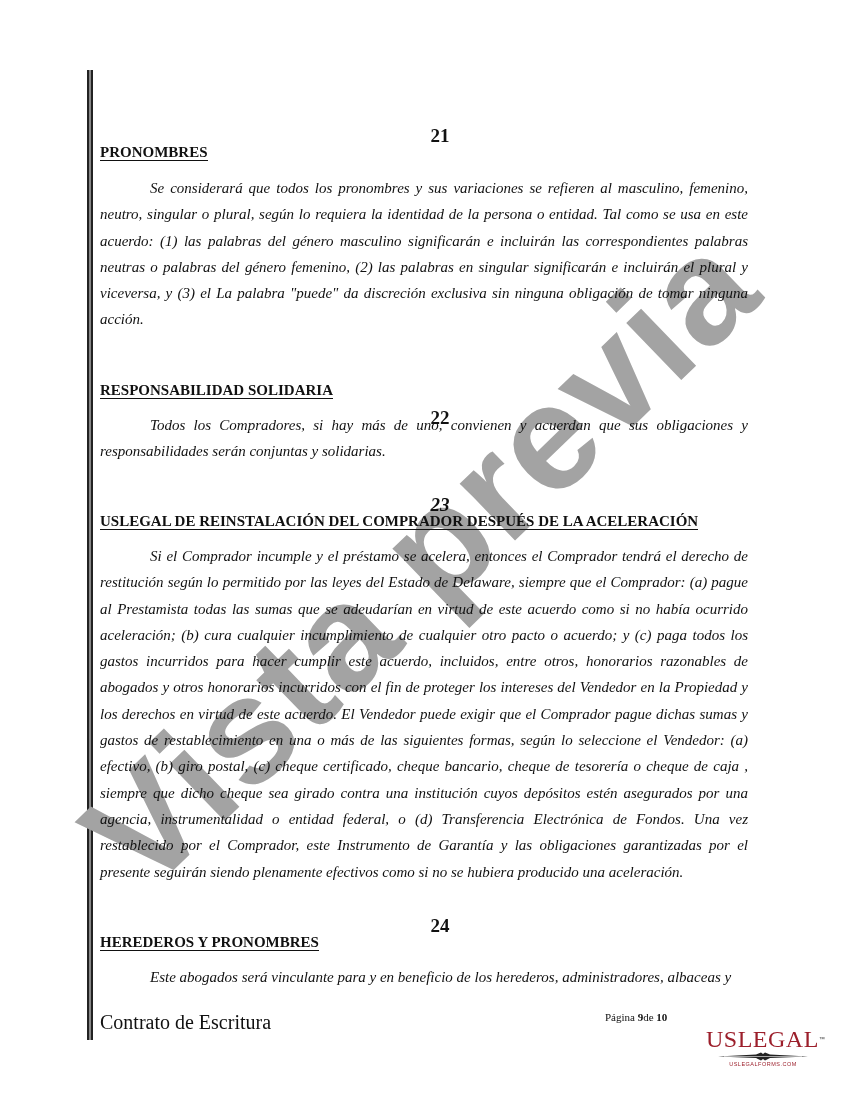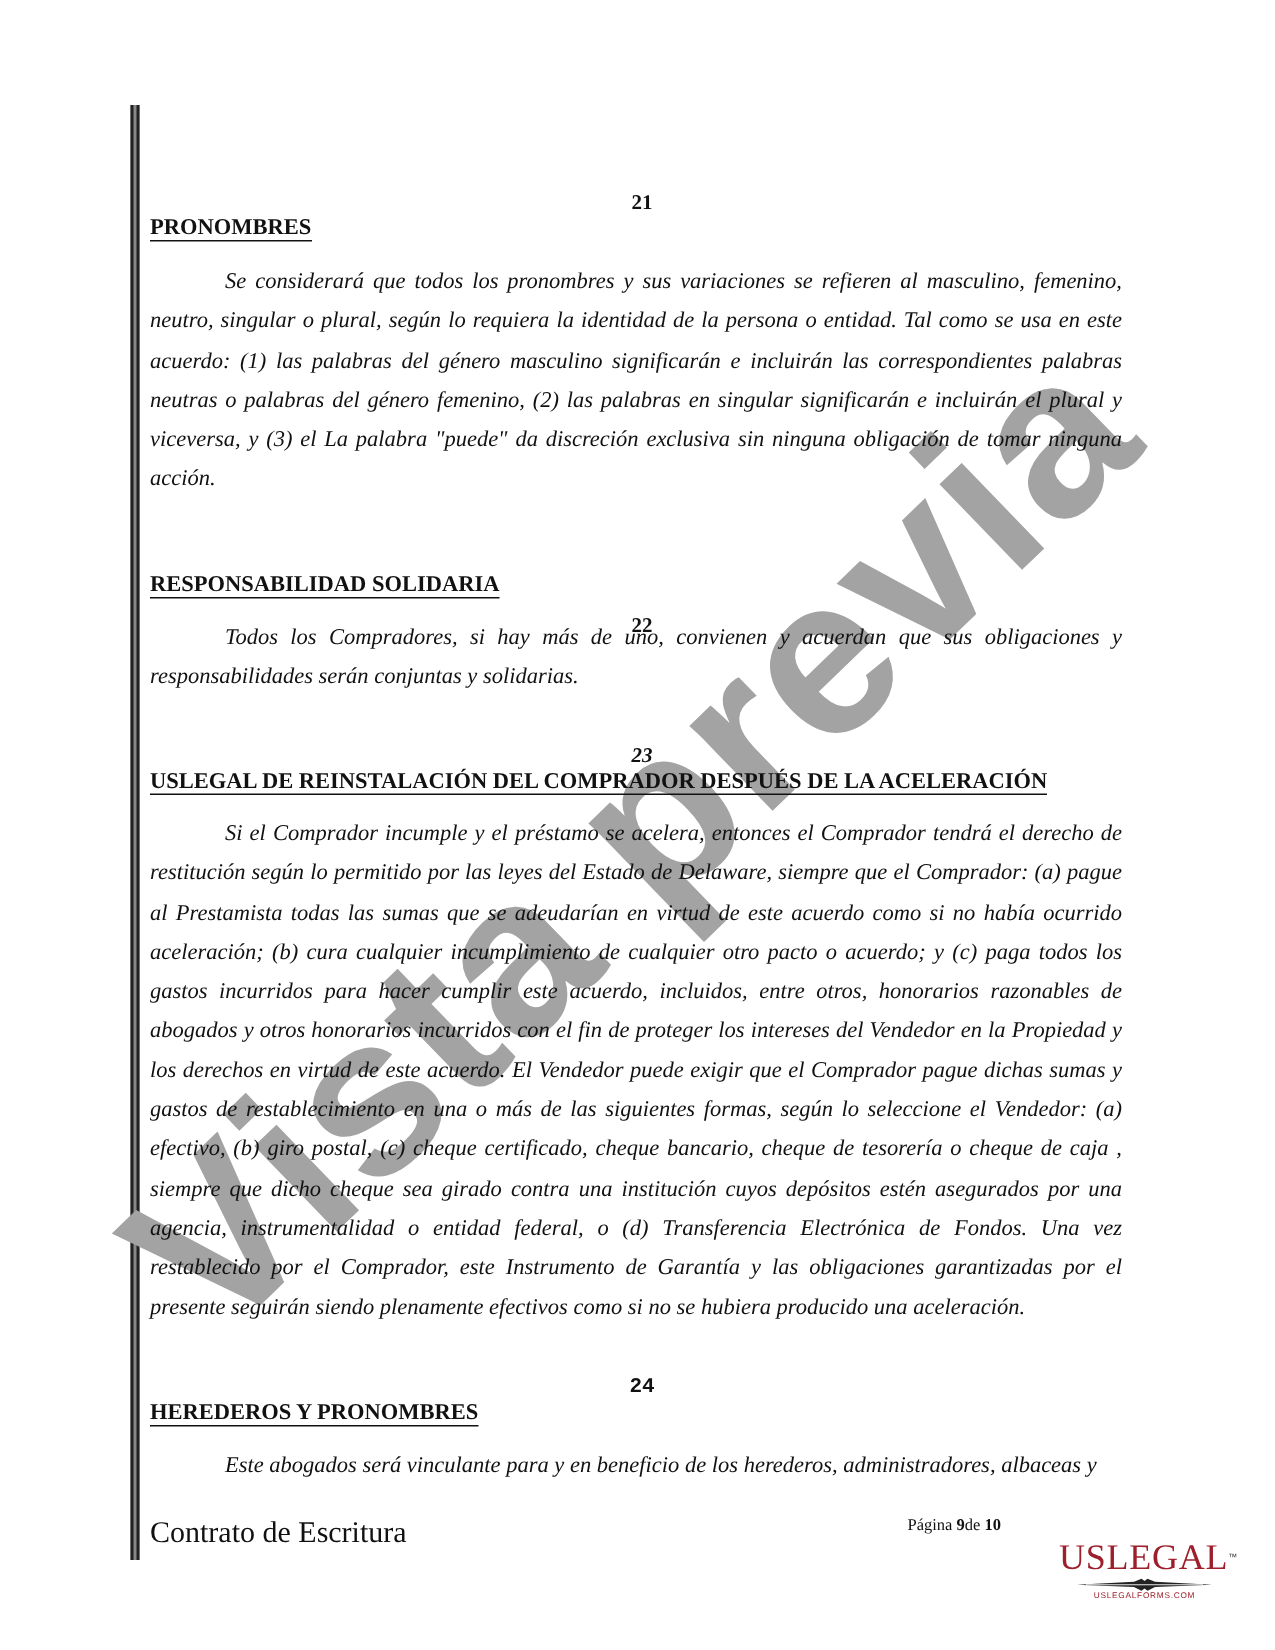--- a/index.html
+++ b/index.html
@@ -18,22 +18,22 @@
     .watermark {
       position: absolute; left: 420px; top: 560px;
       transform: translate(-50%, -50%) rotate(-44deg);
       font-family: "Liberation Sans", "DejaVu Sans", sans-serif;
       font-weight: bold; font-size: 150px; letter-spacing: 2px;
       color: #a3a3a3; white-space: nowrap; line-height: 1;
       z-index: 1;
     }
     .content { position: absolute; left: 100px; top: 0; width: 648px; z-index: 2; }
     .sec-num {
-      position: absolute; left: 4px; width: 648px; text-align: center;
-      font-weight: bold; font-size: 14px; line-height: 17px;
+      position: absolute; left: 16px; width: 648px; text-align: center;
+      font-weight: bold; font-size: 19px; line-height: 17px;
     }
     .sec-title {
       position: absolute; left: 0; width: 648px; text-align: left;
       font-weight: bold; font-size: 15px; line-height: 17px;
     }
     .sec-title span { border-bottom: 1.5px solid #111; padding-bottom: 0; }
     .para {
       position: absolute; left: 0; width: 648px;
       font-size: 15px; line-height: 26.3px; text-align: justify;
       margin: 0;
@@ -78,21 +78,21 @@
     <p class="para" style="top:175px;"><span class="indent"></span><span>Se considerará que todos los pronombres y sus variaciones se refieren al masculino, femenino, neutro, singular o plural, según lo requiera la identidad de la persona o entidad. Tal como se usa en este acuerdo: (1) las palabras del género masculino significarán e incluirán las correspondientes palabras neutras o palabras del género femenino, (2) las palabras en singular significarán e incluirán el plural y viceversa, y (3) el La palabra "puede" da discreción exclusiva sin ninguna obligación de tomar ninguna acción.</span></p>
 
     <div class="sec-num" style="top:365px;margin-top:44px;">22</div>
     <div class="sec-title" style="top:382px;"><span>RESPONSABILIDAD SOLIDARIA</span></div>
     <p class="para" style="top:412px;"><span class="indent"></span><span>Todos los Compradores, si hay más de uno, convienen y acuerdan que sus obligaciones y responsabilidades serán conjuntas y solidarias.</span></p>
 
     <div class="sec-num" style="top:496px;font-style:italic;">23</div>
     <div class="sec-title" style="top:513px;"><span>USLEGAL DE REINSTALACIÓN DEL COMPRADOR DESPUÉS DE LA ACELERACIÓN</span></div>
     <p class="para" style="top:543px;"><span class="indent"></span><span>Si el Comprador incumple y el préstamo se acelera, entonces el Comprador tendrá el derecho de restitución según lo permitido por las leyes del Estado de Delaware, siempre que el Comprador: (a) pague al Prestamista todas las sumas que se adeudarían en virtud de este acuerdo como si no había ocurrido aceleración; (b) cura cualquier incumplimiento de cualquier otro pacto o acuerdo; y (c) paga todos los gastos incurridos para hacer cumplir este acuerdo, incluidos, entre otros, honorarios razonables de abogados y otros honorarios incurridos con el fin de proteger los intereses del Vendedor en la Propiedad y los derechos en virtud de este acuerdo. El Vendedor puede exigir que el Comprador pague dichas sumas y gastos de restablecimiento en una o más de las siguientes formas, según lo seleccione el Vendedor: (a) efectivo, (b) giro postal, (c) cheque certificado, cheque bancario, cheque de tesorería o cheque de caja , siempre que dicho cheque sea girado contra una institución cuyos depósitos estén asegurados por una agencia, instrumentalidad o entidad federal, o (d) Transferencia Electrónica de Fondos. Una vez restablecido por el Comprador, este Instrumento de Garantía y las obligaciones garantizadas por el presente seguirán siendo plenamente efectivos como si no se hubiera producido una aceleración.</span></p>
 
-    <div class="sec-num" style="top:917px;font-family:Liberation Mono, monospace;">24</div>
+    <div class="sec-num" style="top:917px;">24</div>
     <div class="sec-title" style="top:934px;"><span>HEREDEROS Y PRONOMBRES</span></div>
     <p class="para" style="top:964px;"><span class="indent"></span><span>Este abogados será vinculante para y en beneficio de los herederos, administradores, albaceas y</span></p>
 
   </div>
 
   <div class="footer-left">Contrato de Escritura</div>
 
   <div class="footer-right">
     <span>Página</span>
     <b>9</b><span>de</span>

